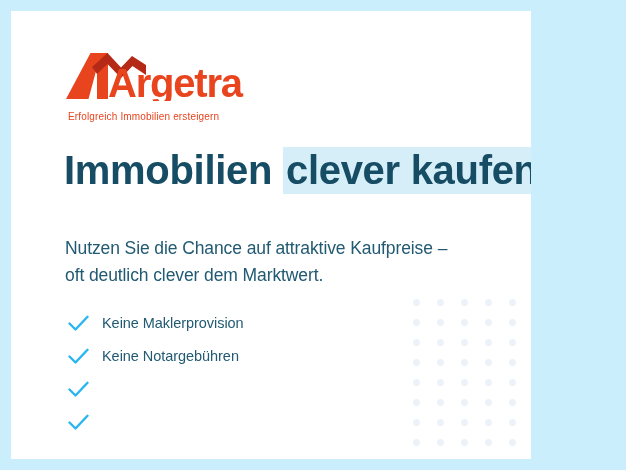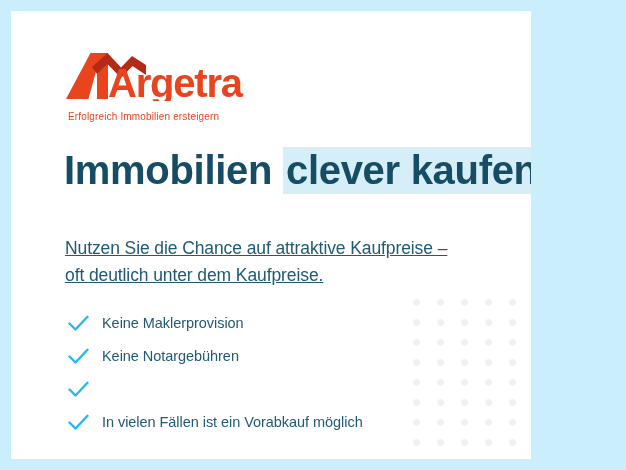--- a/index.html
+++ b/index.html
@@ -112,21 +112,20 @@
     top: 224px;
     width: 490px;
     font-size: 17.5px;
     line-height: 1.52;
     color: #215A72;
     letter-spacing: -0.1px;
   }
   .subheading .sub-line {
     display: block;
     white-space: nowrap;
-    text-decoration: underline;
   }
 
   
   .bullets {
     position: absolute;
     left: 56px;
     top: 297px;
     width: 430px;
   }
   .bullet-row {
@@ -212,21 +211,21 @@
       <div class="logo-tagline">Erfolgreich Immobilien ersteigern</div>
     </div>
 
 
     <div class="headline">
       <span class="hl-line"><span>Immobilien </span><span class="hl-mark">clever kaufen</span><span> –</span></span>
     </div>
 
     <div class="subheading">
       <span class="sub-line">Nutzen Sie die Chance auf attraktive Kaufpreise –</span>
-      <span class="sub-line">oft deutlich unter dem Kaufpreise.</span>
+      <span class="sub-line">oft deutlich clever dem Marktwert.</span>
     </div>
 
     <div class="bullets">
       <div class="bullet-row">
         <span class="bullet-check">
           <svg width="21" height="17" viewBox="0 0 21 17">
             <path d="M1.5 8.5 L7.5 14.5 L19.5 1.8" fill="none" stroke="#29B6F0" stroke-width="2.4" stroke-linecap="round" stroke-linejoin="round"></path>
           </svg>
         </span>
         <span class="bullet-label">Keine Maklerprovision</span>
@@ -245,18 +244,17 @@
             <path d="M1.5 8.5 L7.5 14.5 L19.5 1.8" fill="none" stroke="#29B6F0" stroke-width="2.4" stroke-linecap="round" stroke-linejoin="round"></path>
           </svg>
         </span>
       </div>
       <div class="bullet-row">
         <span class="bullet-check">
           <svg width="21" height="17" viewBox="0 0 21 17">
             <path d="M1.5 8.5 L7.5 14.5 L19.5 1.8" fill="none" stroke="#29B6F0" stroke-width="2.4" stroke-linecap="round" stroke-linejoin="round"></path>
           </svg>
         </span>
-        <span class="bullet-label">In vielen Fällen ist ein Vorabkauf möglich</span>
       </div>
     </div>
 
   </div>
 </div>
 
 </body></html>

